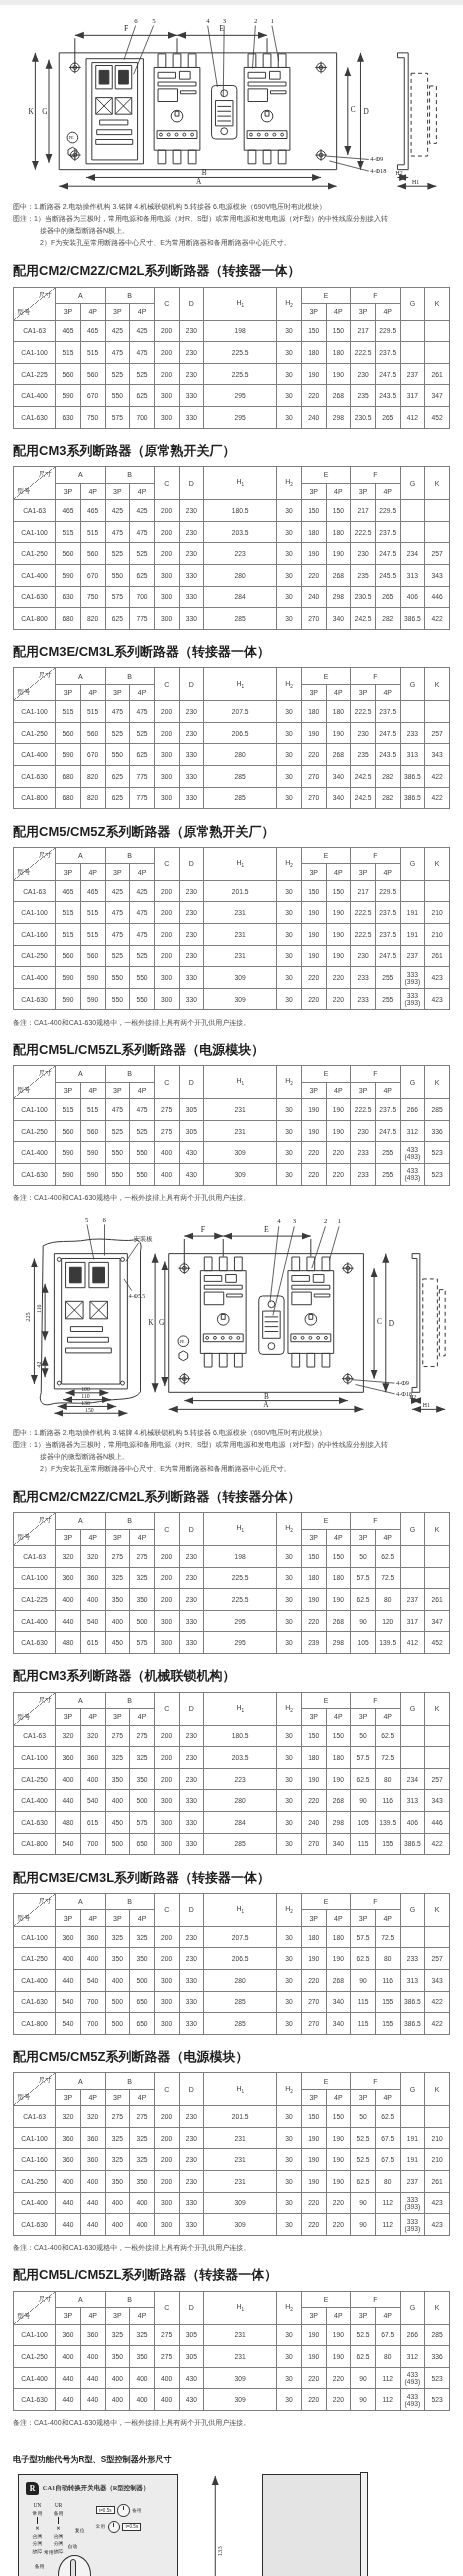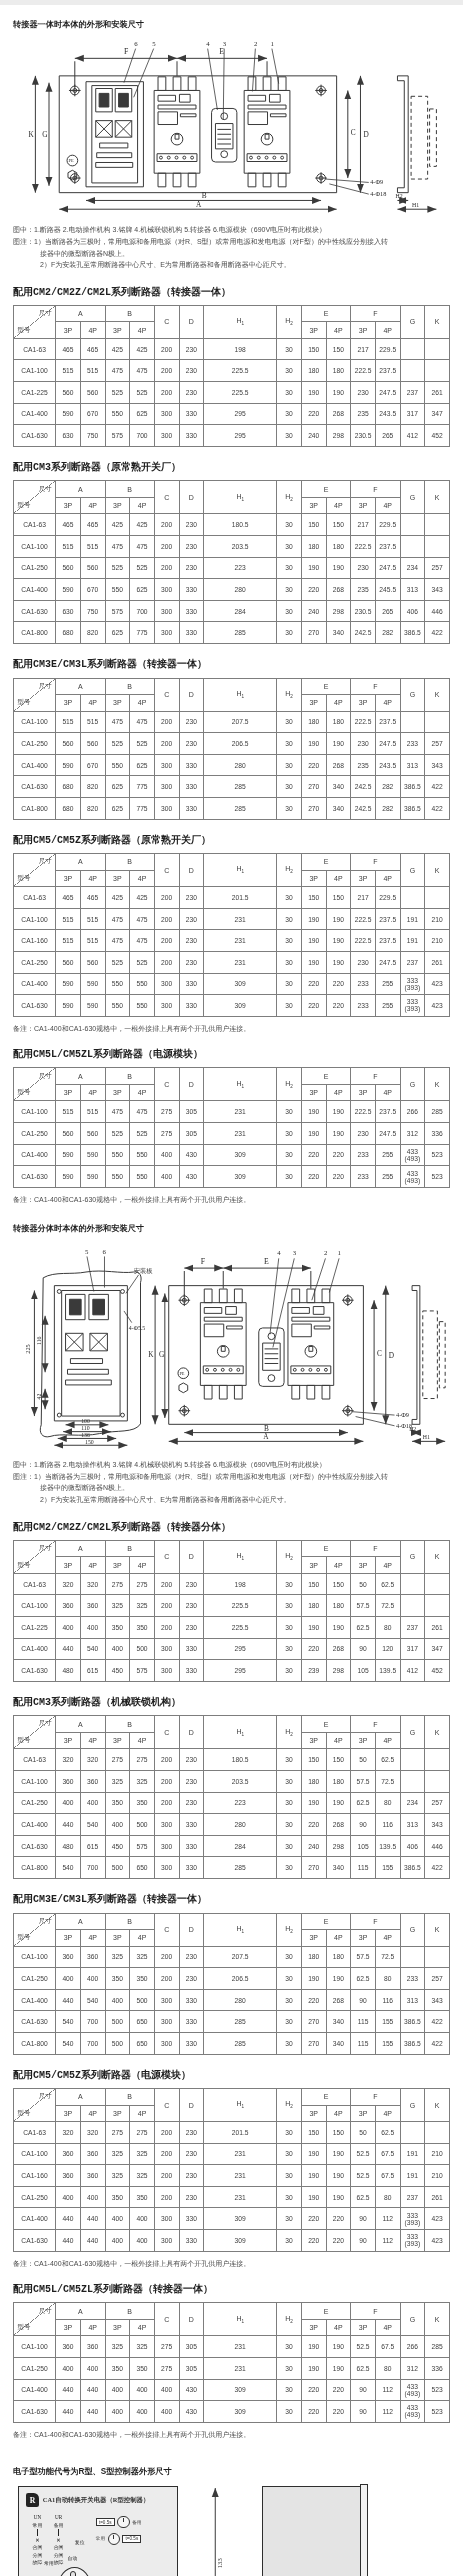--- a/index.html
+++ b/index.html
@@ -2,21 +2,21 @@
 <html style="font-size:8.2px"><head>
 <meta charset="utf-8">
 <style>
   html,body{margin:0;padding:0;background:#ffffff;}
   body{width:464px;font-family:"Liberation Sans","DejaVu Sans",sans-serif;color:#333;}
   .edge-band{height:5.2px;background:#ececec;}
   .page{padding:5.2px 13px 0 13px;}
   .sec-title{font-size:8.2px;font-weight:bold;color:#1e1e1e;margin:8.2px 0 3.1px 0;}
   .cap{font-size:7px;color:#4a4a4a;line-height:1.7;margin:4.1px 0 2.1px 0;}
   .cap .ind{padding-left:27px;display:block;}
-  .tbl-title{font-size:10px;font-weight:bold;color:#1e1e1e;margin:13.4px 0 6.2px 0;font-family:Liberation Mono, monospace;}
+  .tbl-title{font-size:13px;font-weight:bold;color:#1e1e1e;margin:13.4px 0 6.2px 0;}
   table.dims{border-collapse:collapse;table-layout:fixed;width:437px;background:#fff;}
   table.dims th,table.dims td{border:0.5px solid #7d7d7d;text-align:center;font-weight:normal;
     font-size:6.7px;color:#3c3c3c;padding:0;height:15.5px;overflow:hidden;}
   table.dims thead th{font-size:7px;}
   table.dims tbody td{height:20.6px;}
   table.dims td.model{font-size:6.7px;}
   col.w-model{width:41px}col.w-sm{width:24px}col.w-h1{width:71px}
   th.diag{position:relative;height:32px;}
   th.diag .dline{position:absolute;inset:0;background:linear-gradient(to bottom right,
      transparent calc(50% - 0.3px),#7d7d7d calc(50% - 0.3px),#7d7d7d calc(50% + 0.3px),transparent calc(50% + 0.3px));}
@@ -61,21 +61,20 @@
   .side-bezel{position:absolute;right:-7.2px;top:-3.1px;width:6.2px;height:156px;background:#f2f2f2;border:0.8px solid #2e2e2e;}
   .dimsvg{display:block;}
 </style>
 </head>
 <body>
 
 <div class="edge-band"></div>
 <div class="page">
 
   
-  <div class="sec-title">转接器一体时本体的外形和安装尺寸</div>
 
   <svg width="438" height="185" viewBox="0 0 900 360" fill="none" stroke="#3a3a3a" stroke-width="1">
     <defs>
       <marker id="ar" markerWidth="10" markerHeight="8" refX="9" refY="4" orient="auto-start-reverse">
         <path d="M0,0.5 L9,4 L0,7.5 Z" fill="#3a3a3a" stroke="none"></path>
       </marker>
       <g id="cb">
         <rect x="8" y="0" width="16" height="28"></rect>
           <rect x="39" y="0" width="16" height="28"></rect>
           <rect x="70" y="0" width="16" height="28"></rect>
@@ -911,21 +910,20 @@
             <td>255</td>
             <td>433 (493)</td>
             <td>523</td>
           </tr>
         </tbody>
       </table>
       <div class="remark">备注：CA1-400和CA1-630规格中，一根外接排上具有两个开孔供用户连接。</div>
     </div>
 
   
-  <div class="sec-title" style="margin-top:17.5px">转接器分体时本体的外形和安装尺寸</div>
 
   <svg width="438" height="216" viewBox="0 0 900 420" fill="none" stroke="#3a3a3a" stroke-width="1">
 
     <path d="M62,72 C86,58 120,66 150,60 C185,54 222,64 248,60 C260,58 266,68 262,82 L262,372 C250,392 212,384 178,392 C140,400 98,390 76,398 C60,402 52,390 58,374 Z"></path>
     <rect x="85" y="88" width="150" height="278"></rect>
     <circle cx="95" cy="100" r="4"></circle>
       <circle cx="225" cy="100" r="4"></circle>
       <circle cx="95" cy="354" r="4"></circle>
       <circle cx="225" cy="354" r="4"></circle>
     <g>

